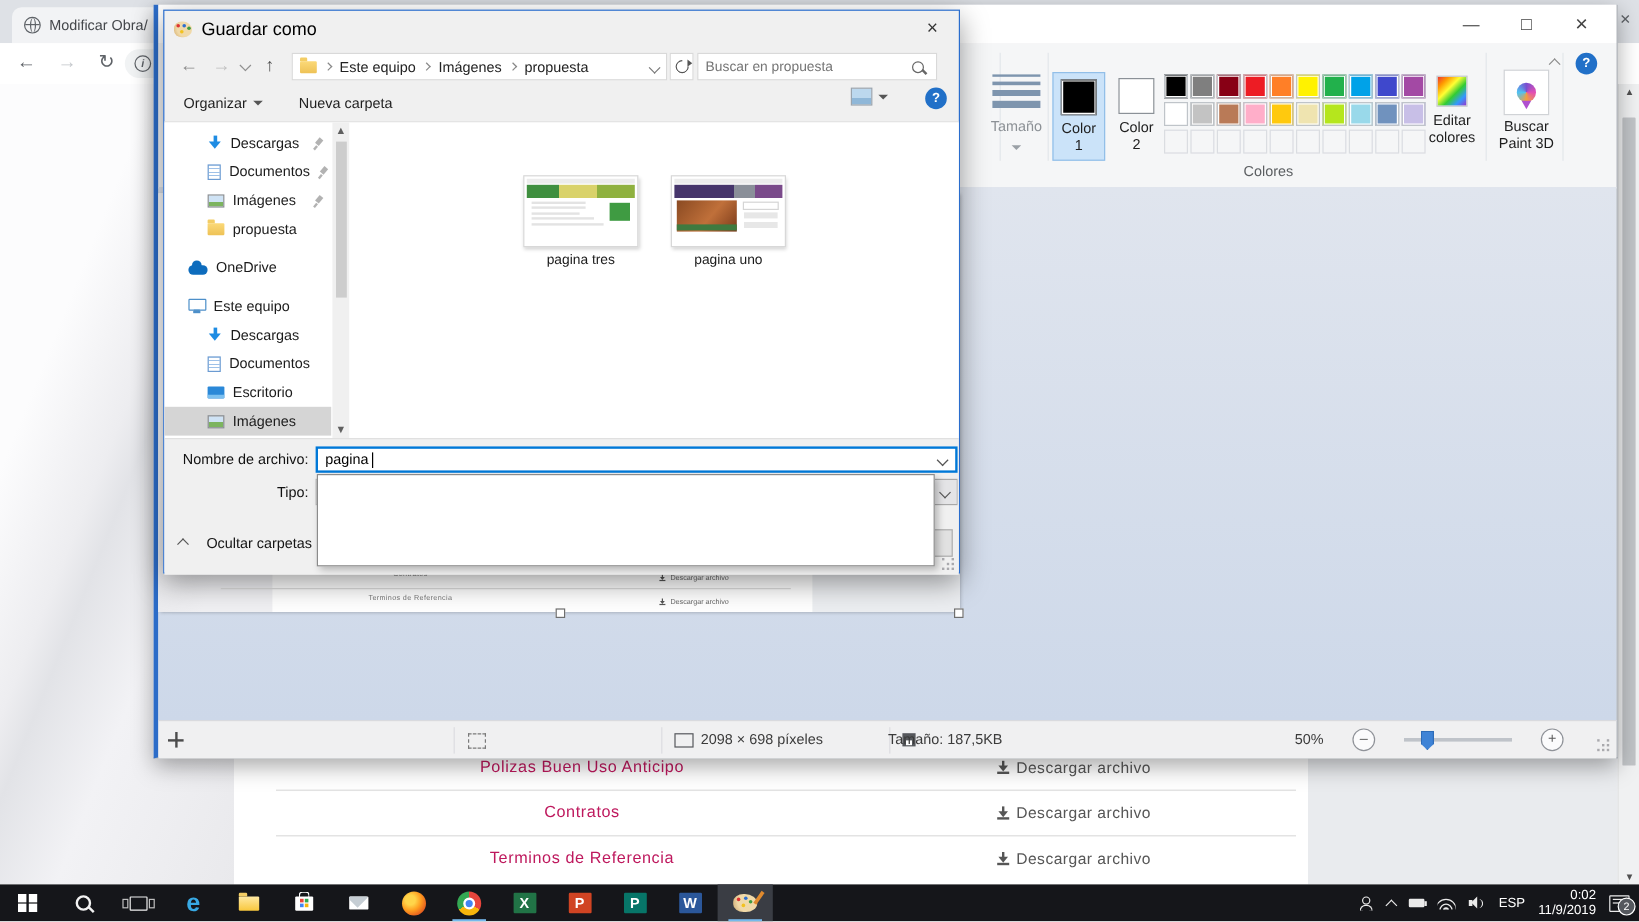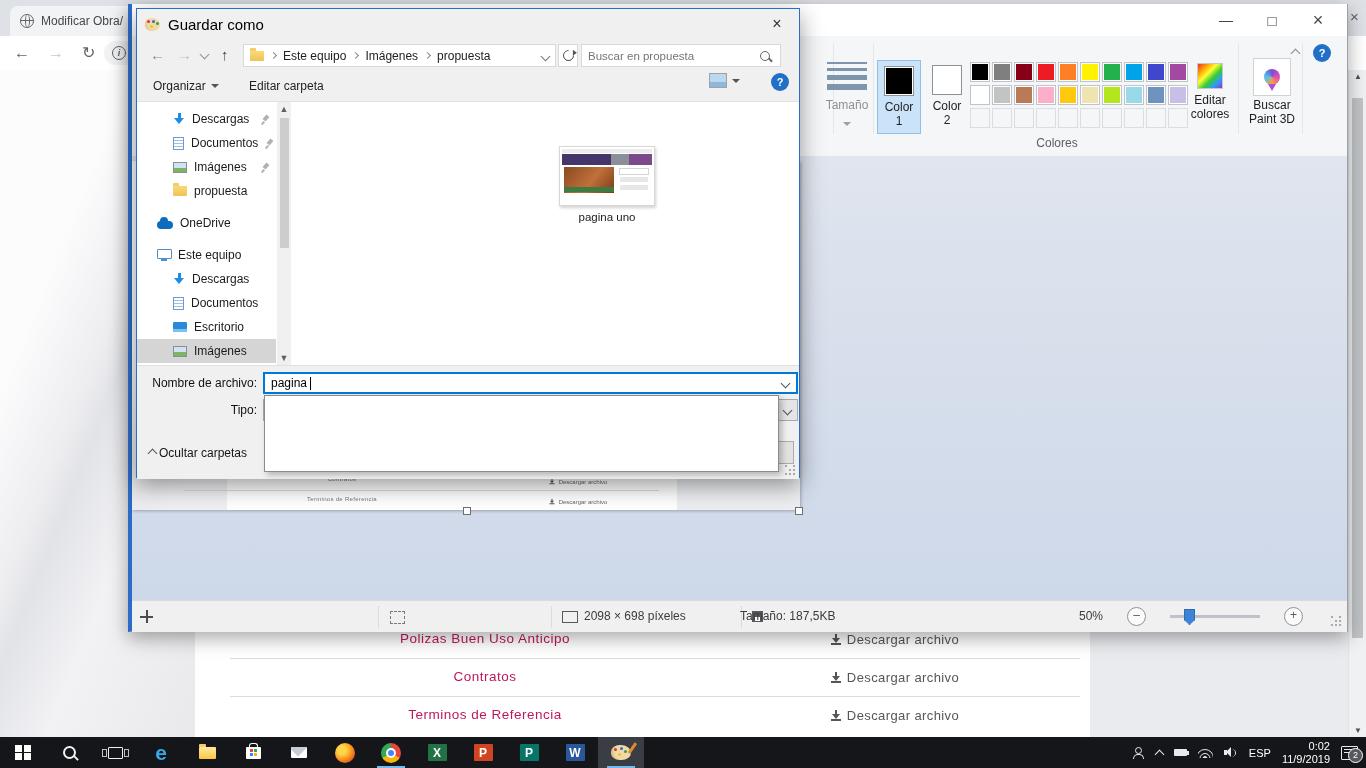--- a/index.html
+++ b/index.html
@@ -170,21 +170,21 @@
   .dlg-bottom{left:0;top:356px;width:662px;height:113px;background:#f0f0f0;border-top:1px solid #e0e0e0}
   .fld-label{position:absolute;width:120px;text-align:right;font-size:12px;color:#111;line-height:22px}
   .fname-input{position:absolute;left:126px;top:6px;width:535px;height:22px;background:#fff;border:2px solid #0078d7;box-sizing:border-box;
                display:flex;align-items:center;padding-left:6px;font-size:12px;color:#000}
   .caret{width:1px;height:13px;background:#000;margin-left:3px}
   .fname-chev{position:absolute;right:7px;color:#555}
   .type-combo{position:absolute;left:126px;top:33px;width:535px;height:22px;background:#fff;border:1px solid #a8a8a8;box-sizing:border-box}
   .combo-arrow{position:absolute;right:0;top:0;width:20px;height:100%;background:#e4e4e6;border-left:1px solid #a8a8a8;display:flex;align-items:center;justify-content:center;color:#555}
   .btn-sliver{position:absolute;left:640px;top:75px;width:17px;height:23px;background:#e1e1e1;border:1px solid #adadad;box-sizing:border-box}
   .autocomplete{position:absolute;left:127px;top:29px;width:513px;height:75px;background:#fff;border:1px solid #8b8b8b;box-shadow:3px 3px 6px rgba(0,0,0,.25)}
-  .hide-folders{position:absolute;left:12px;top:80px;display:flex;align-items:center;gap:3px;font-size:12px;color:#141414}
+  .hide-folders{position:absolute;left:12px;top:80px;display:flex;align-items:center;gap:16px;font-size:12px;color:#141414}
 
   
   .taskbar{left:0;top:737px;width:1366px;height:31px;background:#15161a;display:flex;align-items:center}
   .tcell{width:46px;height:31px;display:flex;align-items:center;justify-content:center;position:relative;flex:none}
   .tcell.underline::after{content:'';position:absolute;left:9px;right:9px;bottom:0;height:2px;background:#76b9ed}
   .tcell.active{background:#3a3d44}
   .winlogo{display:grid;grid-template-columns:7px 7px;grid-gap:1.5px}
   .winlogo i{width:7px;height:7px;background:#fff}
   .tsearch{width:9px;height:9px;border:2px solid #f2f2f2;border-radius:50%;position:relative}
   .tsearch::after{content:'';position:absolute;width:6px;height:2px;background:#f2f2f2;transform:rotate(45deg);right:-5px;bottom:-2px}
@@ -467,21 +467,21 @@
         <span class="mag"></span>
       </div>
     </div>
 
     <div class="abs toolrow">
       <div class="item" style="left:16px">
         <span>Organizar</span>
         <span class="tri-down"></span>
       </div>
       <div class="item" style="left:112px">
-        <span>Editar carpeta</span>
+        <span>Nueva carpeta</span>
       </div>
       <div class="item" style="left:572px">
         <span class="view-ico"></span>
         <span class="tri-down"></span>
       </div>
       <div class="item" style="left:634px">
         <span class="help-circle">?</span>
       </div>
     </div>
     <div class="abs tool-sep"></div>
@@ -531,20 +531,33 @@
         <span class="ico-pic"></span>
         <span>Imágenes</span>
         </div>
 
       <div class="side-scroll">
         <span class="ss-arrow" style="top:2px">▲</span>
         <div class="ss-thumb"></div>
         <span class="ss-arrow" style="bottom:2px">▼</span>
       </div>
 
+      <div class="file" style="left:287px">
+        <div class="thumb t2">
+          <div class="tb-chrome"></div>
+            <div class="tb-banner b2"></div>
+          <div class="tb-text" style="width:45px"></div>
+            <div class="tb-text" style="width:45px"></div>
+          <div class="tb-text" style="width:40px"></div>
+            <div class="tb-text" style="width:52px"></div>
+          <div class="tb-text" style="width:60px"></div>
+          <div class="t2-green"></div>
+        </div>
+        <div class="flabel">pagina tres</div>
+      </div>
       <div class="file" style="left:410px">
         <div class="thumb t3">
           <div class="tb-chrome"></div>
             <div class="tb-banner b3"></div>
           <div class="t3-img"></div>
             <div class="t3-bar"></div>
             <div class="t3-side"></div>
         </div>
         <div class="flabel">pagina uno</div>
       </div>

